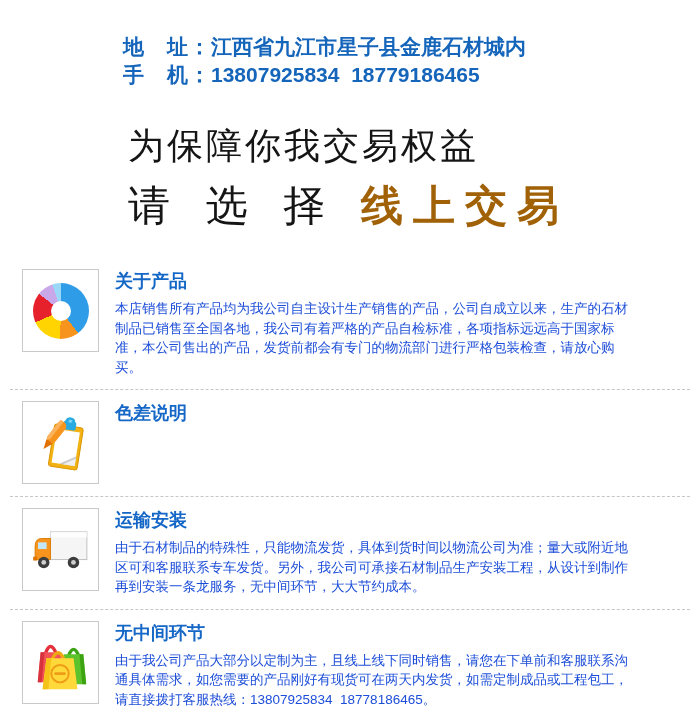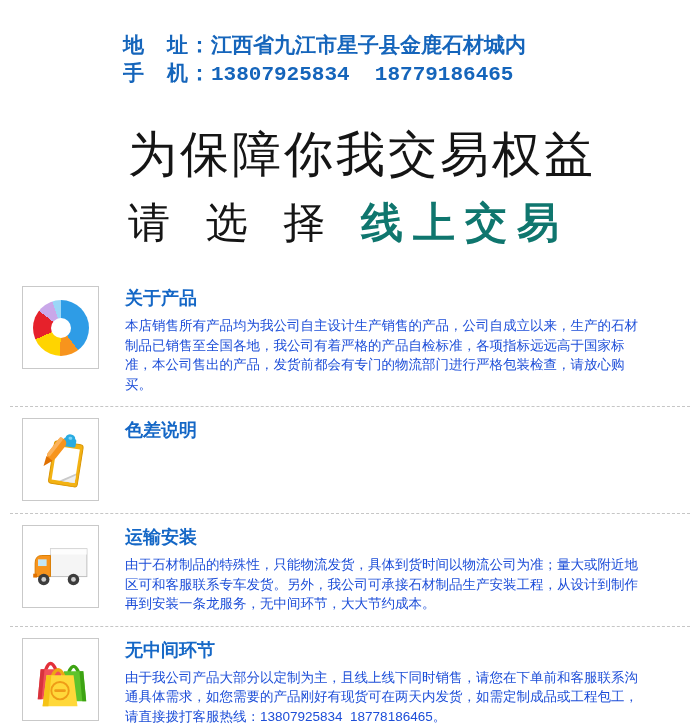--- a/index.html
+++ b/index.html
@@ -1,38 +1,38 @@
 <!DOCTYPE html>
 <html><head>
 <meta charset="utf-8">
 <style>
   * { margin:0; padding:0; box-sizing:border-box; }
   html,body { background:#fff; }
   body { font-family:"Liberation Sans","DejaVu Sans",sans-serif; }
   .page { position:relative; width:700px; height:728px; background:#fff; overflow:hidden; }
 
   
-  .contact { margin:33px 16px 0 123px; color:#1565bb; font-weight:bold; font-size:21px; line-height:27.5px;font-family:Liberation Mono, monospace; }
+  .contact { margin:33px 16px 0 123px; color:#1565bb; font-weight:bold; font-size:21px; line-height:27.5px; }
   .contact-row { white-space:pre; }
   .c-label { letter-spacing:1px; }
   .c-value { white-space:pre; }
 
   
   .banner { margin:34px 0 0 128px; }
-  .banner-line1 { font-size:49px; color:#151515; letter-spacing:3px; font-weight:500; }
+  .banner-line1 { font-size:36px; color:#151515; letter-spacing:3px; font-weight:500; }
   .banner-line2 { margin-top:7px; font-size:42px; color:#151515; white-space:pre; }
   .banner-line2 .prefix { letter-spacing:12px;margin-top:16px; }
-  .banner-line2 .highlight { font-weight:bold; color:#0f766e; letter-spacing:10px; }
+  .banner-line2 .highlight { font-weight:bold; color:#a16207; letter-spacing:10px; }
 
   
   .sections { margin-top:24px; }
   .section { display:flex; align-items:flex-start; padding:11px 20px 12px 22px; }
   .icon-box { flex:none; width:77px; height:83px; border:1px solid #c9c9c9; background:#fff;
               display:flex; align-items:center; justify-content:center; }
-  .section-content { margin-left:26px; width:520px; }
+  .section-content { margin-left:16px; width:520px; }
   .section-title { font-size:18px; font-weight:bold; color:#1467c6; margin-bottom:6px; }
   .section-body { font-size:13.5px; color:#1d4ed8; line-height:19.5px; white-space:pre-wrap; }
   hr.divider { border:none; border-top:1px dashed #c6c6c6; margin:0 10px; }
 
   
   .donut { width:56px; height:56px; border-radius:50%; position:relative;
     background:conic-gradient(#2e9ce6 0deg 142deg, #f7941d 142deg 182deg, #ffd400 182deg 246deg,
                #e6212b 246deg 308deg, #c9a8e9 308deg 342deg, #9bd7f7 342deg 360deg); }
   .donut::after { content:""; position:absolute; inset:18px; background:#fff; border-radius:50%; }
 

